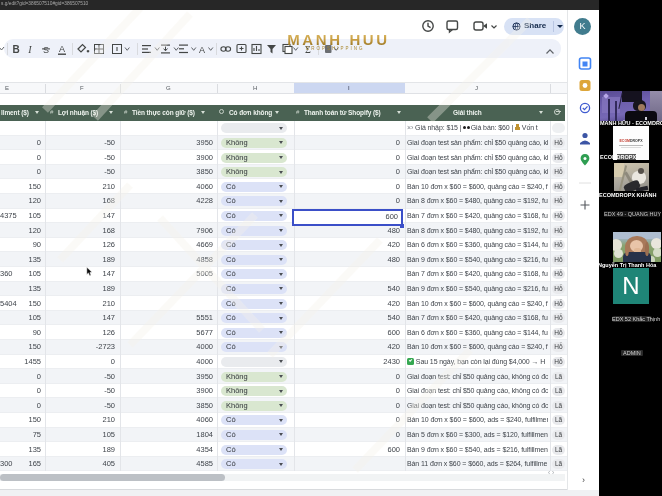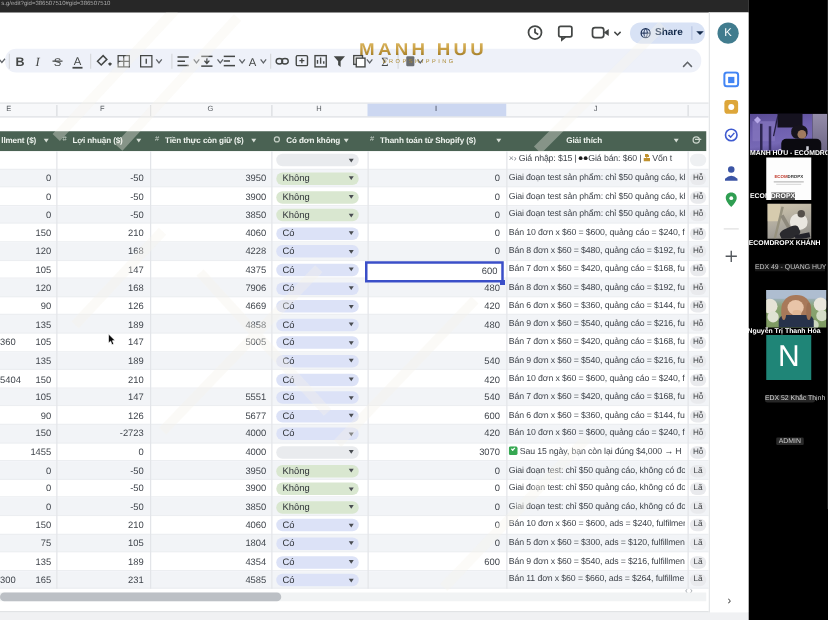--- a/index.html
+++ b/index.html
@@ -181,21 +181,21 @@
 <div style="position:absolute;top:196.3px;left:0;width:41px;text-align:right;font-size:7.5px;line-height:10px;color:#3f444b;white-space:nowrap">120</div>
 <div style="position:absolute;top:196.3px;left:0;width:115px;text-align:right;font-size:7.5px;line-height:10px;color:#3f444b;white-space:nowrap">168</div>
 <div style="position:absolute;top:196.3px;left:0;width:213px;text-align:right;font-size:7.5px;line-height:10px;color:#3f444b;white-space:nowrap">4228</div>
 <div style="position:absolute;left:221px;top:196.3px;width:66px;height:10px;background:#dce2f7;border-radius:5px;font-size:7.5px;line-height:10px;color:#2f3338;padding-left:5px;box-sizing:border-box;white-space:nowrap">Có<span style="position:absolute;right:4px;top:3.5px;width:0;height:0;border-left:2.5px solid transparent;border-right:2.5px solid transparent;border-top:3.5px solid #4a4d52"></span></div>
 <div style="position:absolute;top:196.3px;left:0;width:400px;text-align:right;font-size:7.5px;line-height:10px;color:#3f444b;white-space:nowrap">0</div>
 <div style="position:absolute;top:196.3px;left:407px;width:141px;height:11px;overflow:hidden;font-size:7px;letter-spacing:-0.1px;line-height:10px;color:#3f444b;white-space:nowrap">Bán 8 đơn x $60 = $480, quảng cáo = $192, fulfil</div>
 <div style="position:absolute;left:552px;top:196.3px;width:13px;height:10px;background:#e9eaed;border-radius:5px;font-size:6.5px;line-height:10px;color:#3d4043;text-align:center;white-space:nowrap">Hỗ</div>
 <div style="position:absolute;left:0;top:208.6px;width:567px;height:14.6px;background:#ffffff;border-bottom:1px solid #eceef1;box-sizing:border-box"></div>
 <div style="position:absolute;top:210.9px;left:0;width:41px;text-align:right;font-size:7.5px;line-height:10px;color:#3f444b;white-space:nowrap">105</div>
 <div style="position:absolute;top:210.9px;left:0;width:115px;text-align:right;font-size:7.5px;line-height:10px;color:#3f444b;white-space:nowrap">147</div>
-<div style="position:absolute;top:210.9px;left:0;width:213px;text-align:right;font-size:7.5px;line-height:10px;color:#3f444b;white-space:nowrap">4375</div>
+<div style="position:absolute;top:210.9px;left:0;width:213px;font-size:7.5px;line-height:10px;color:#3f444b;white-space:nowrap">4375</div>
 <div style="position:absolute;left:221px;top:210.9px;width:66px;height:10px;background:#dce2f7;border-radius:5px;font-size:7.5px;line-height:10px;color:#2f3338;padding-left:5px;box-sizing:border-box;white-space:nowrap">Có<span style="position:absolute;right:4px;top:3.5px;width:0;height:0;border-left:2.5px solid transparent;border-right:2.5px solid transparent;border-top:3.5px solid #4a4d52"></span></div>
 <div style="position:absolute;top:210.9px;left:0;width:400px;text-align:right;font-size:7.5px;line-height:10px;color:#3f444b;white-space:nowrap">600</div>
 <div style="position:absolute;top:210.9px;left:407px;width:141px;height:11px;overflow:hidden;font-size:7px;letter-spacing:-0.1px;line-height:10px;color:#3f444b;white-space:nowrap">Bán 7 đơn x $60 = $420, quảng cáo = $168, fulfil</div>
 <div style="position:absolute;left:552px;top:210.9px;width:13px;height:10px;background:#e9eaed;border-radius:5px;font-size:6.5px;line-height:10px;color:#3d4043;text-align:center;white-space:nowrap">Hỗ</div>
 <div style="position:absolute;left:0;top:223.2px;width:567px;height:14.6px;background:#f2f4f7;border-bottom:1px solid #eceef1;box-sizing:border-box"></div>
 <div style="position:absolute;top:225.5px;left:0;width:41px;text-align:right;font-size:7.5px;line-height:10px;color:#3f444b;white-space:nowrap">120</div>
 <div style="position:absolute;top:225.5px;left:0;width:115px;text-align:right;font-size:7.5px;line-height:10px;color:#3f444b;white-space:nowrap">168</div>
 <div style="position:absolute;top:225.5px;left:0;width:213px;text-align:right;font-size:7.5px;line-height:10px;color:#3f444b;white-space:nowrap">7906</div>
 <div style="position:absolute;left:221px;top:225.5px;width:66px;height:10px;background:#dce2f7;border-radius:5px;font-size:7.5px;line-height:10px;color:#2f3338;padding-left:5px;box-sizing:border-box;white-space:nowrap">Có<span style="position:absolute;right:4px;top:3.5px;width:0;height:0;border-left:2.5px solid transparent;border-right:2.5px solid transparent;border-top:3.5px solid #4a4d52"></span></div>
 <div style="position:absolute;top:225.5px;left:0;width:400px;text-align:right;font-size:7.5px;line-height:10px;color:#3f444b;white-space:nowrap">480</div>
@@ -264,21 +264,21 @@
 <div style="position:absolute;top:342.3px;left:0;width:400px;text-align:right;font-size:7.5px;line-height:10px;color:#3f444b;white-space:nowrap">420</div>
 <div style="position:absolute;top:342.3px;left:407px;width:141px;height:11px;overflow:hidden;font-size:7px;letter-spacing:-0.1px;line-height:10px;color:#3f444b;white-space:nowrap">Bán 10 đơn x $60 = $600, quảng cáo = $240, fulfil</div>
 <div style="position:absolute;left:552px;top:342.3px;width:13px;height:10px;background:#e9eaed;border-radius:5px;font-size:6.5px;line-height:10px;color:#3d4043;text-align:center;white-space:nowrap">Hỗ</div>
 <div style="position:absolute;left:0;top:354.6px;width:567px;height:14.6px;background:#ffffff;border-bottom:1px solid #eceef1;box-sizing:border-box"></div>
 <div style="position:absolute;top:356.9px;left:0;width:41px;text-align:right;font-size:7.5px;line-height:10px;color:#3f444b;white-space:nowrap">1455</div>
 <div style="position:absolute;top:356.9px;left:0;width:115px;text-align:right;font-size:7.5px;line-height:10px;color:#3f444b;white-space:nowrap">0</div>
 <div style="position:absolute;top:356.9px;left:0;width:213px;text-align:right;font-size:7.5px;line-height:10px;color:#3f444b;white-space:nowrap">4000</div>
 <div style="position:absolute;left:221px;top:356.9px;width:66px;height:10px;background:#e9ebee;border-radius:5px;font-size:7.5px;line-height:10px;color:#2f3338;padding-left:5px;box-sizing:border-box;white-space:nowrap">
       <span style="position:absolute;right:4px;top:3.5px;width:0;height:0;border-left:2.5px solid transparent;border-right:2.5px solid transparent;border-top:3.5px solid #4a4d52"></span>
     </div>
-<div style="position:absolute;top:356.9px;left:0;width:400px;text-align:right;font-size:7.5px;line-height:10px;color:#3f444b;white-space:nowrap">3070</div>
+<div style="position:absolute;top:356.9px;left:0;width:400px;text-align:right;font-size:7.5px;line-height:10px;color:#3f444b;white-space:nowrap">2430</div>
 <div style="position:absolute;top:356.9px;left:407px;width:141px;height:11px;overflow:hidden;font-size:7px;letter-spacing:-0.1px;line-height:10px;color:#3f444b;white-space:nowrap"><span style="display:inline-block;position:relative;width:7px;height:7px;background:#36a852;border-radius:1.5px;vertical-align:-1px"><span style="position:absolute;left:1.5px;top:1px;width:3px;height:2px;border-left:1px solid #fff;border-bottom:1px solid #fff;transform:rotate(-45deg)"></span></span> Sau 15 ngày, bạn còn lại đúng $4,000 → H</div>
 <div style="position:absolute;left:552px;top:356.9px;width:13px;height:10px;background:#e9eaed;border-radius:5px;font-size:6.5px;line-height:10px;color:#3d4043;text-align:center;white-space:nowrap">Hỗ</div>
 <div style="position:absolute;left:0;top:369.2px;width:567px;height:14.6px;background:#f2f4f7;border-bottom:1px solid #eceef1;box-sizing:border-box"></div>
 <div style="position:absolute;top:371.5px;left:0;width:41px;text-align:right;font-size:7.5px;line-height:10px;color:#3f444b;white-space:nowrap">0</div>
 <div style="position:absolute;top:371.5px;left:0;width:115px;text-align:right;font-size:7.5px;line-height:10px;color:#3f444b;white-space:nowrap">-50</div>
 <div style="position:absolute;top:371.5px;left:0;width:213px;text-align:right;font-size:7.5px;line-height:10px;color:#3f444b;white-space:nowrap">3950</div>
 <div style="position:absolute;left:221px;top:371.5px;width:66px;height:10px;background:#d9e7d0;border-radius:5px;font-size:7.5px;line-height:10px;color:#2f3338;padding-left:5px;box-sizing:border-box;white-space:nowrap">Không<span style="position:absolute;right:4px;top:3.5px;width:0;height:0;border-left:2.5px solid transparent;border-right:2.5px solid transparent;border-top:3.5px solid #4a4d52"></span></div>
 <div style="position:absolute;top:371.5px;left:0;width:400px;text-align:right;font-size:7.5px;line-height:10px;color:#3f444b;white-space:nowrap">0</div>
 <div style="position:absolute;top:371.5px;left:407px;width:141px;height:11px;overflow:hidden;font-size:7px;letter-spacing:-0.1px;line-height:10px;color:#3f444b;white-space:nowrap">Giai đoạn test: chỉ $50 quảng cáo, không có đơn</div>
 <div style="position:absolute;left:552px;top:371.5px;width:13px;height:10px;background:#e9eaed;border-radius:5px;font-size:6.5px;line-height:10px;color:#3d4043;text-align:center;white-space:nowrap">Lã</div>
@@ -317,21 +317,21 @@
 <div style="position:absolute;left:0;top:442.2px;width:567px;height:14.6px;background:#ffffff;border-bottom:1px solid #eceef1;box-sizing:border-box"></div>
 <div style="position:absolute;top:444.5px;left:0;width:41px;text-align:right;font-size:7.5px;line-height:10px;color:#3f444b;white-space:nowrap">135</div>
 <div style="position:absolute;top:444.5px;left:0;width:115px;text-align:right;font-size:7.5px;line-height:10px;color:#3f444b;white-space:nowrap">189</div>
 <div style="position:absolute;top:444.5px;left:0;width:213px;text-align:right;font-size:7.5px;line-height:10px;color:#3f444b;white-space:nowrap">4354</div>
 <div style="position:absolute;left:221px;top:444.5px;width:66px;height:10px;background:#dce2f7;border-radius:5px;font-size:7.5px;line-height:10px;color:#2f3338;padding-left:5px;box-sizing:border-box;white-space:nowrap">Có<span style="position:absolute;right:4px;top:3.5px;width:0;height:0;border-left:2.5px solid transparent;border-right:2.5px solid transparent;border-top:3.5px solid #4a4d52"></span></div>
 <div style="position:absolute;top:444.5px;left:0;width:400px;text-align:right;font-size:7.5px;line-height:10px;color:#3f444b;white-space:nowrap">600</div>
 <div style="position:absolute;top:444.5px;left:407px;width:141px;height:11px;overflow:hidden;font-size:7px;letter-spacing:-0.1px;line-height:10px;color:#3f444b;white-space:nowrap">Bán 9 đơn x $60 = $540, ads = $216, fulfillmen</div>
 <div style="position:absolute;left:552px;top:444.5px;width:13px;height:10px;background:#e9eaed;border-radius:5px;font-size:6.5px;line-height:10px;color:#3d4043;text-align:center;white-space:nowrap">Lã</div>
 <div style="position:absolute;left:0;top:456.8px;width:567px;height:14.6px;background:#f2f4f7;border-bottom:1px solid #eceef1;box-sizing:border-box"></div>
 <div style="position:absolute;top:459.1px;left:0;width:41px;text-align:right;font-size:7.5px;line-height:10px;color:#3f444b;white-space:nowrap">165</div>
-<div style="position:absolute;top:459.1px;left:0;width:115px;text-align:right;font-size:7.5px;line-height:10px;color:#3f444b;white-space:nowrap">231</div>
+<div style="position:absolute;top:459.1px;left:0;width:115px;text-align:right;font-size:7.5px;line-height:10px;color:#3f444b;white-space:nowrap">405</div>
 <div style="position:absolute;top:459.1px;left:0;width:213px;text-align:right;font-size:7.5px;line-height:10px;color:#3f444b;white-space:nowrap">4585</div>
 <div style="position:absolute;left:221px;top:459.1px;width:66px;height:10px;background:#dce2f7;border-radius:5px;font-size:7.5px;line-height:10px;color:#2f3338;padding-left:5px;box-sizing:border-box;white-space:nowrap">Có<span style="position:absolute;right:4px;top:3.5px;width:0;height:0;border-left:2.5px solid transparent;border-right:2.5px solid transparent;border-top:3.5px solid #4a4d52"></span></div>
 <div style="position:absolute;top:459.1px;left:0;width:400px;text-align:left;font-size:7.5px;line-height:10px;color:#3f444b;white-space:nowrap">300</div>
 <div style="position:absolute;top:459.1px;left:407px;width:141px;height:11px;overflow:hidden;font-size:7px;letter-spacing:-0.1px;line-height:10px;color:#3f444b;white-space:nowrap">Bán 11 đơn x $60 = $660, ads = $264, fulfillme</div>
 <div style="position:absolute;left:552px;top:459.1px;width:13px;height:10px;background:#e9eaed;border-radius:5px;font-size:6.5px;line-height:10px;color:#3d4043;text-align:center;white-space:nowrap">Lã</div>
 
 <div style="position:absolute;left:45px;top:121.0px;width:1px;height:350px;background:#e3e5e9"></div>
 <div style="position:absolute;left:120px;top:121.0px;width:1px;height:350px;background:#e3e5e9"></div>
 <div style="position:absolute;left:217px;top:121.0px;width:1px;height:350px;background:#e3e5e9"></div>
 <div style="position:absolute;left:294px;top:121.0px;width:1px;height:350px;background:#e3e5e9"></div>

